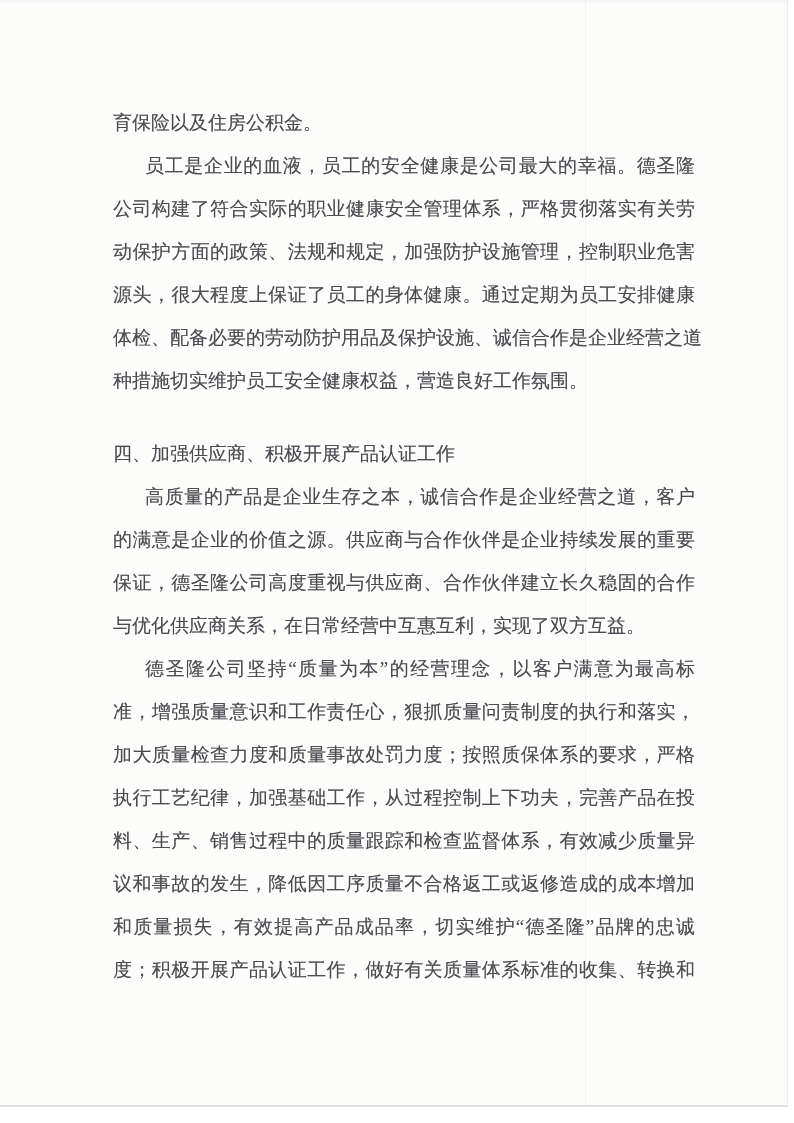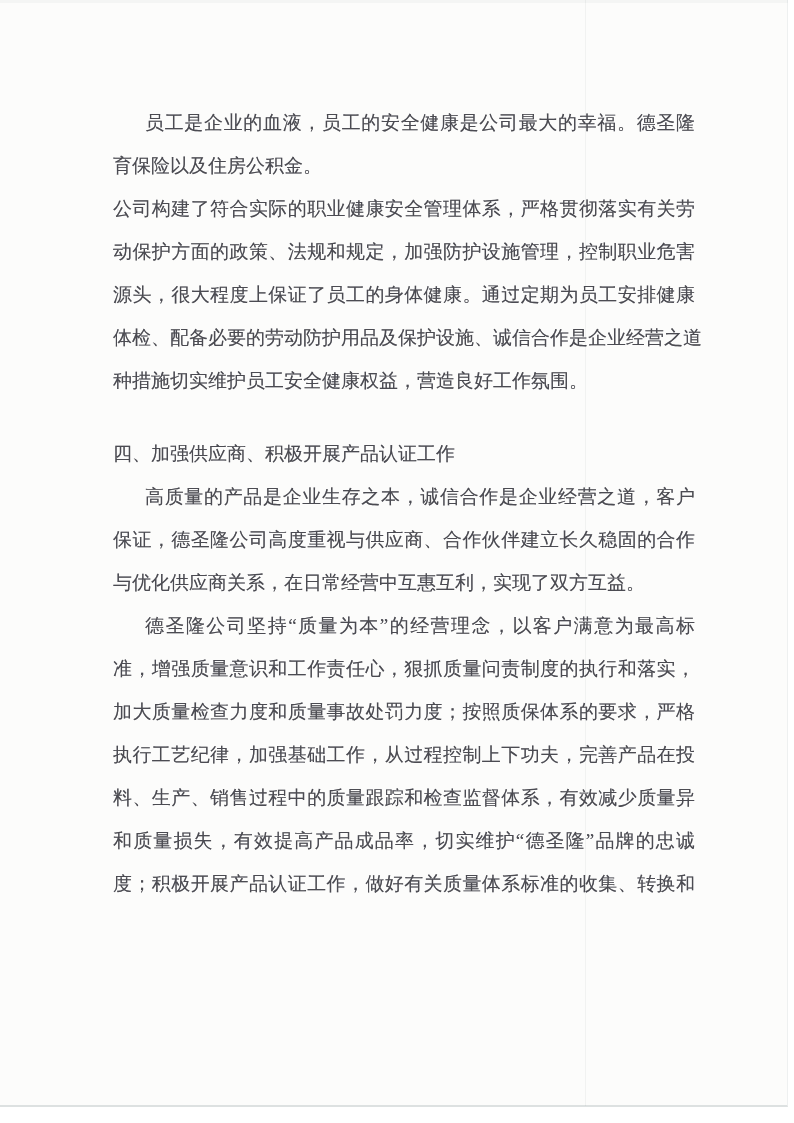--- a/index.html
+++ b/index.html
@@ -76,40 +76,42 @@
 </head>
 <body>
 
 <div class="paper"></div>
 <div class="top-grain"></div>
 <div class="crease"></div>
 
 <div class="text-block">
 
   <div>
+    <div class="line end">育保险以及住房公积金。</div>
     <div class="line indent">员工是企业的血液，员工的安全健康是公司最大的幸福。德圣隆</div>
-    <div class="line end">育保险以及住房公积金。</div>
     <div class="line">公司构建了符合实际的职业健康安全管理体系，严格贯彻落实有关劳</div>
     <div class="line">动保护方面的政策、法规和规定，加强防护设施管理，控制职业危害</div>
     <div class="line">源头，很大程度上保证了员工的身体健康。通过定期为员工安排健康</div>
     <div class="line">体检、配备必要的劳动防护用品及保护设施、诚信合作是企业经营之道</div>
     <div class="line end">种措施切实维护员工安全健康权益，营造良好工作氛围。</div>
   </div>
 
   <div class="heading">四、加强供应商、积极开展产品认证工作</div>
 
   <div>
     <div class="line indent">高质量的产品是企业生存之本，诚信合作是企业经营之道，客户</div>
+    <div class="line">的满意是企业的价值之源。供应商与合作伙伴是企业持续发展的重要</div>
     <div class="line">保证，德圣隆公司高度重视与供应商、合作伙伴建立长久稳固的合作</div>
     <div class="line end">与优化供应商关系，在日常经营中互惠互利，实现了双方互益。</div>
   </div>
 
   <div>
     <div class="line indent">德圣隆公司坚持“质量为本”的经营理念，以客户满意为最高标</div>
     <div class="line">准，增强质量意识和工作责任心，狠抓质量问责制度的执行和落实，</div>
     <div class="line">加大质量检查力度和质量事故处罚力度；按照质保体系的要求，严格</div>
     <div class="line">执行工艺纪律，加强基础工作，从过程控制上下功夫，完善产品在投</div>
     <div class="line">料、生产、销售过程中的质量跟踪和检查监督体系，有效减少质量异</div>
+    <div class="line">议和事故的发生，降低因工序质量不合格返工或返修造成的成本增加</div>
     <div class="line">和质量损失，有效提高产品成品率，切实维护“德圣隆”品牌的忠诚</div>
     <div class="line">度；积极开展产品认证工作，做好有关质量体系标准的收集、转换和</div>
   </div>
 
 </div>
 
 </body></html>

